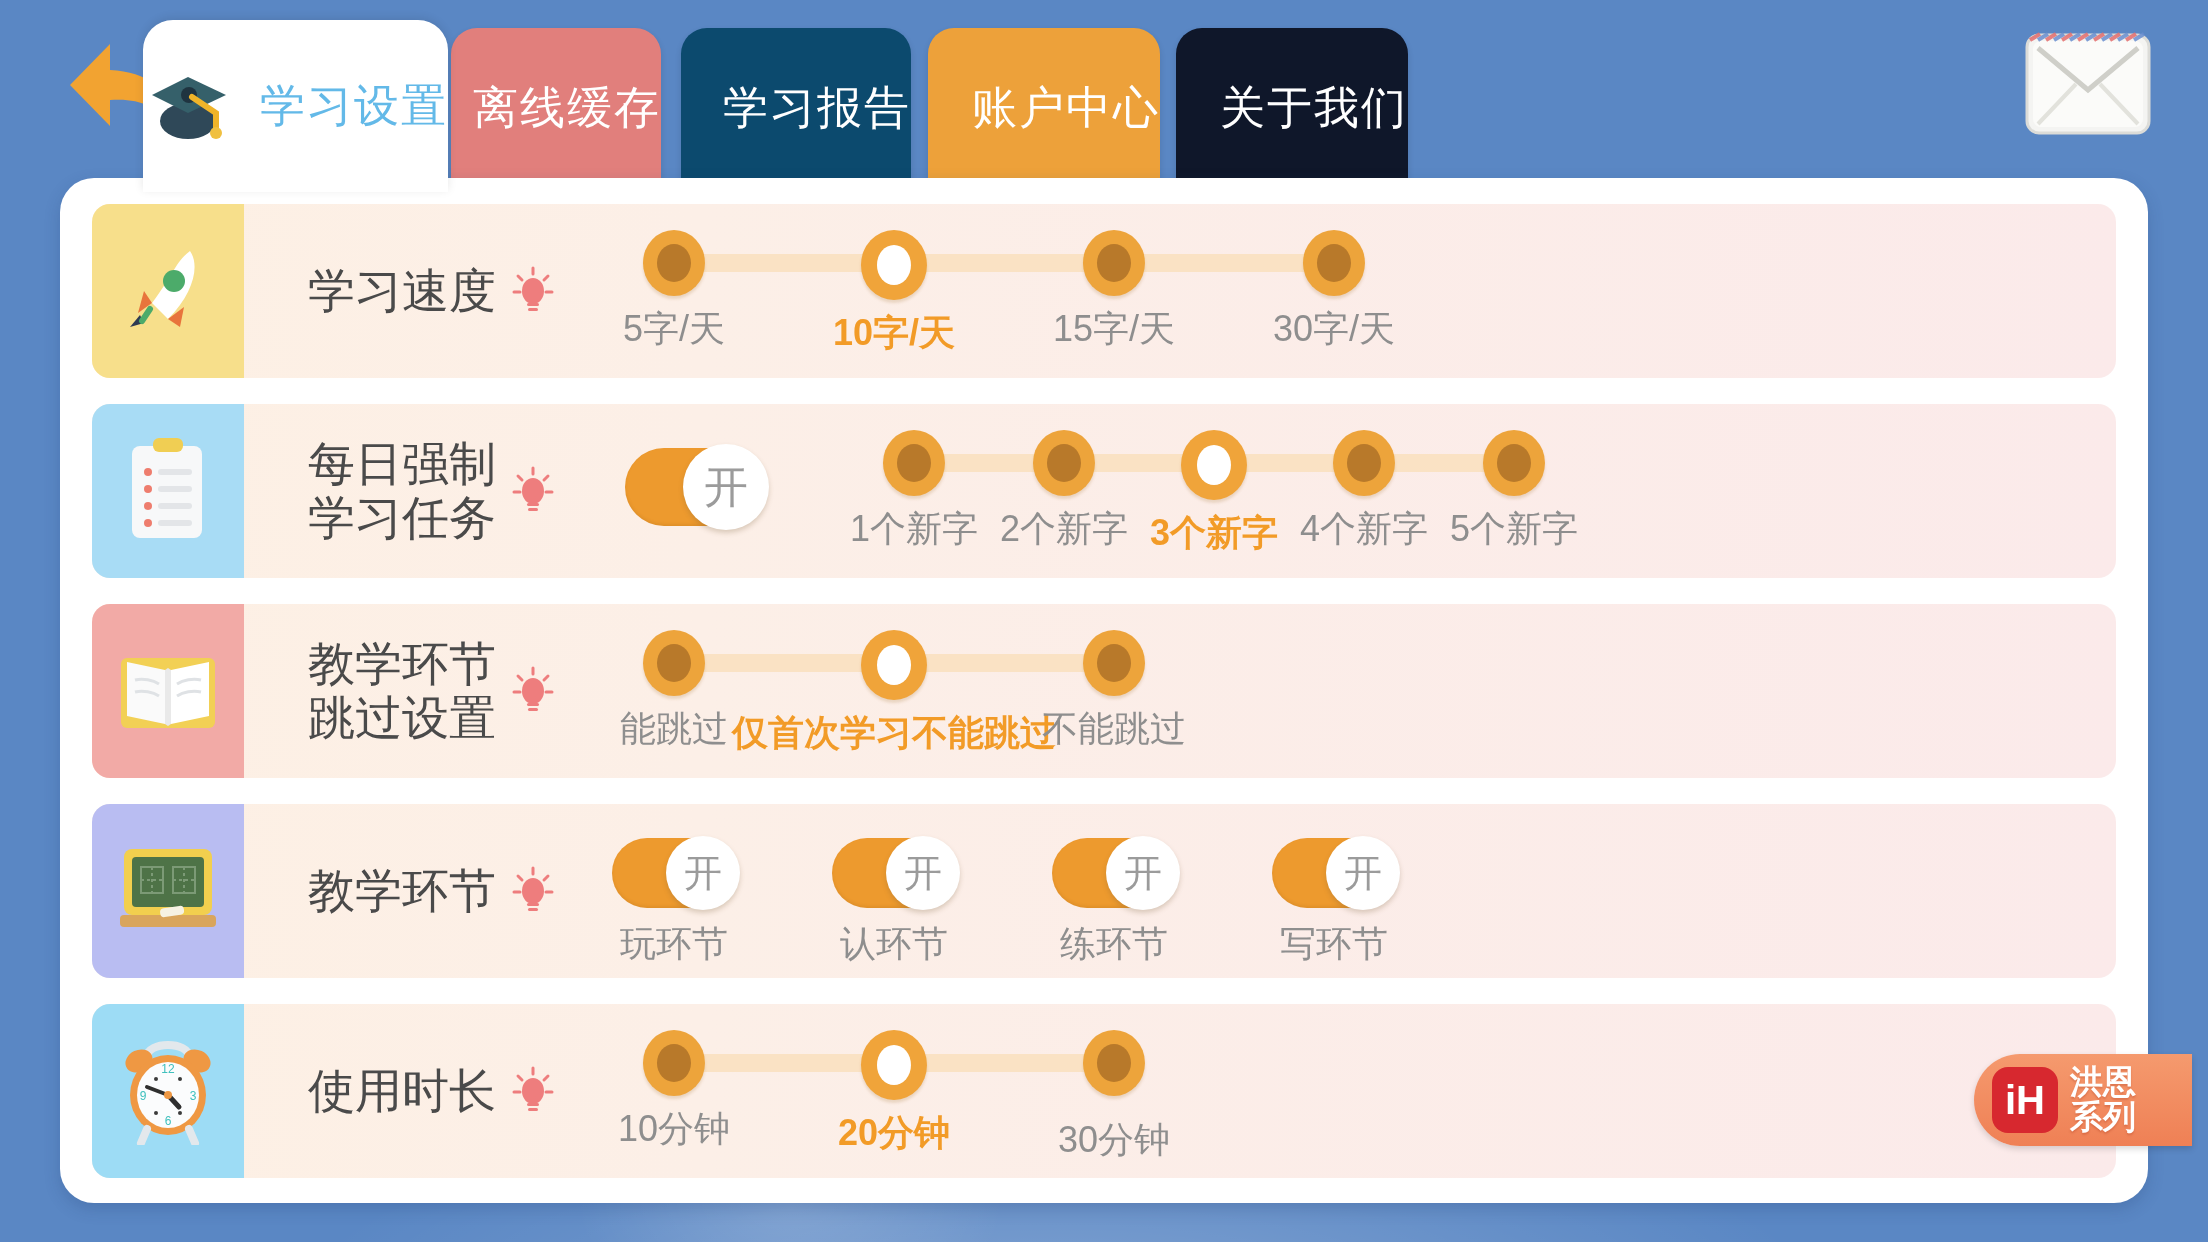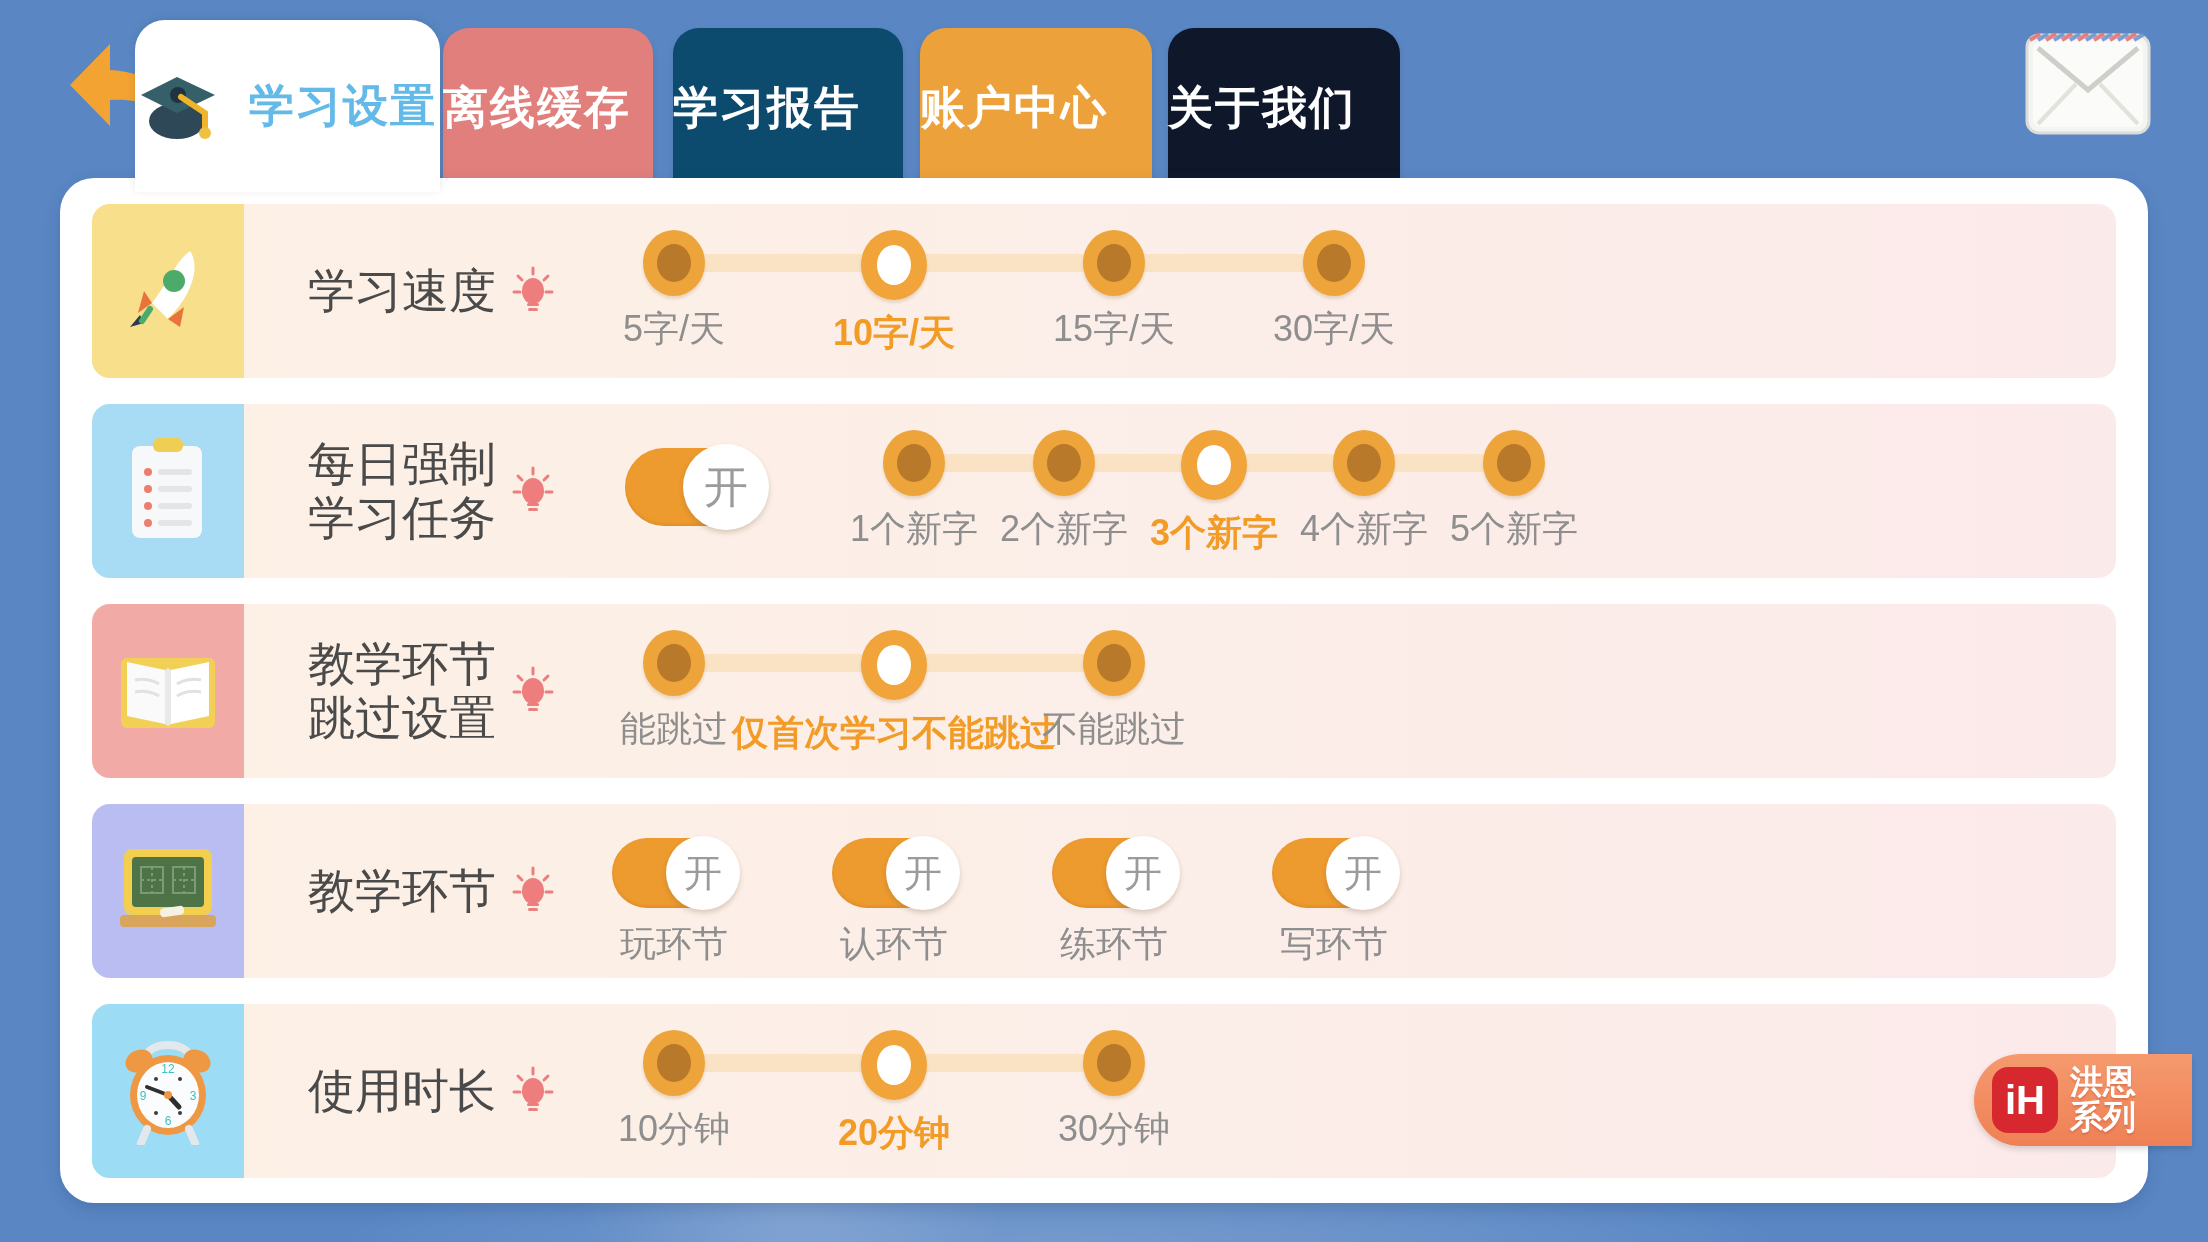--- a/index.html
+++ b/index.html
@@ -29,26 +29,27 @@
   .topbar {
     position: absolute; left: 0; top: 0; width: 2208px; height: 185px;
   }
   .back-arrow {
     position: absolute; left: 58px; top: 38px; width: 125px; height: 95px;
     cursor: pointer;
   }
   .tab {
     position: absolute; top: 28px; height: 160px;
     border-radius: 26px 26px 0 0;
-    display: flex; align-items: center; justify-content: flex-start;
+    display: flex; align-items: center; justify-content: flex-end;
     color: #ffffff;
-    font-size: 45px; font-weight: bold; letter-spacing: 2px;
+    font-size: 45px; font-weight: normal; letter-spacing: 2px;
     box-shadow: 0 3px 6px rgba(0,0,0,0.12);
     cursor: pointer;
     user-select: none;
+    margin-left: 8px;
   }
   .tab.active {
     top: 20px; height: 172px;
     background: #ffffff;
     border-radius: 30px 30px 0 0;
     color: #63b9e8;
     box-shadow: 0 -2px 10px rgba(0,0,0,0.10);
     z-index: 6;
   }
   .tab-inner {
@@ -546,21 +547,21 @@
         <div class="slider">
           <div class="slider-track" style="left:120px; width:440px;"></div>
           <div class="stop" style="left:120px;">
             <div class="knob"></div>
             <div class="stop-label">10分钟</div>
           </div>
           <div class="stop selected" style="left:340px;">
             <div class="knob"></div>
             <div class="stop-label">20分钟</div>
           </div>
-          <div class="stop" style="left:560px;">
+          <div class="stop" style="left:560px;gap:11px;">
             <div class="knob"></div>
             <div class="stop-label">30分钟</div>
           </div>
         </div>
       </div>
     </div>
 
   </div>
 </div>
 

